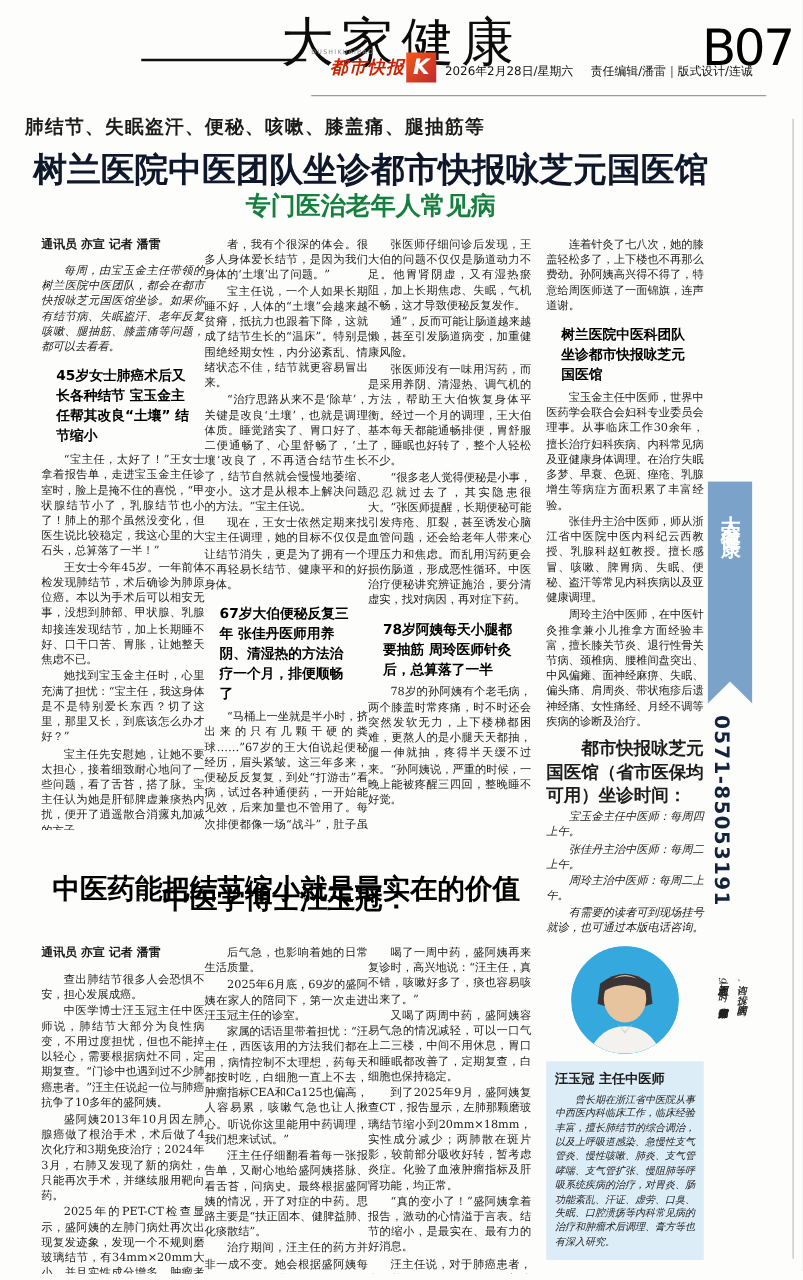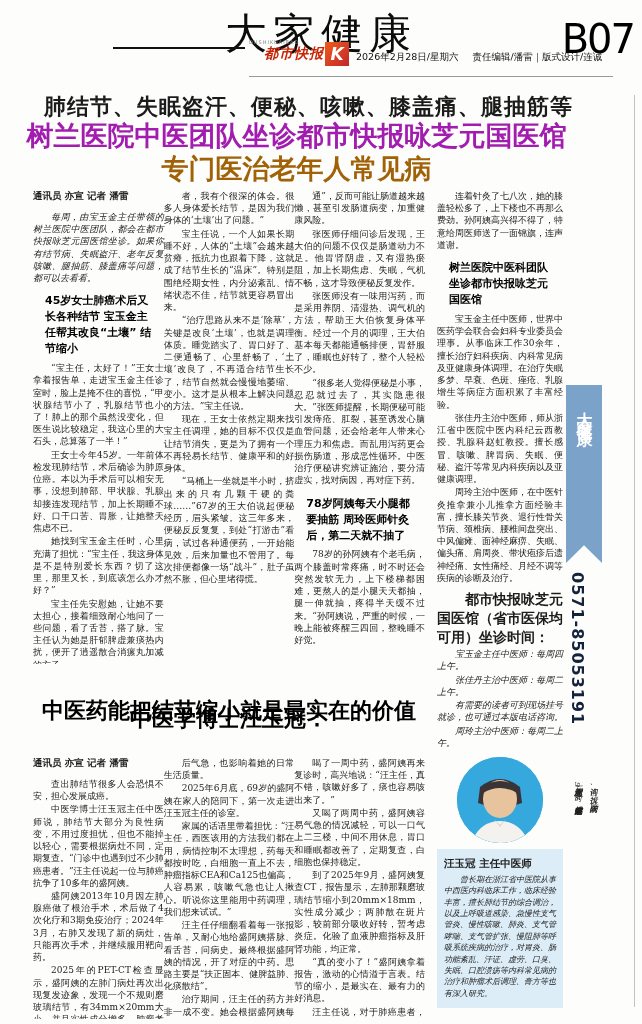--- a/index.html
+++ b/index.html
@@ -19,27 +19,27 @@
   .klogo{position:absolute;left:325px;top:42px;width:24px;height:24px;
          background:linear-gradient(135deg,#f05a1a,#c1272d);color:#fff;
          font-family:"DejaVu Sans",sans-serif;font-weight:bold;font-style:italic;
          font-size:17px;text-align:center;line-height:24px;}
   .dateline{position:absolute;left:356px;top:51px;font-family:"DejaVu Sans",sans-serif;
             font-size:9.5px;font-weight:normal;color:#111;}
   .dateline span{margin-right:14px;}
   .hdr-rule{position:absolute;left:249px;top:76px;width:364px;height:1px;background:#9a9a9a;}
   .edge-rule{position:absolute;left:634px;top:95px;width:1px;height:912px;background:#c2c2c2;}
   
-  .kicker{position:absolute;left:20px;top:92px;width:553px;text-align:right;
-          font-family:"DejaVu Sans",sans-serif;font-weight:600;font-size:22px;
+  .kicker{position:absolute;left:20px;top:92px;width:553px;text-align:left;
+          font-family:"DejaVu Sans",sans-serif;font-weight:600;font-size:15px;
           letter-spacing:1px;color:#1b1b1b;}
   .head1{position:absolute;left:10px;top:118px;width:573px;text-align:center;
-         font-family:"DejaVu Sans",sans-serif;font-weight:bold;font-size:27px;color:#a21caf;}
+         font-family:"DejaVu Sans",sans-serif;font-weight:bold;font-size:27px;color:#0f172a;}
   .head2{position:absolute;left:10px;top:151px;width:573px;text-align:center;
-         font-family:Liberation Serif, serif;font-weight:bold;font-size:27px;color:#a16207;}
+         font-family:Liberation Serif, serif;font-weight:bold;font-size:20px;color:#15803d;}
   
   .colwrap{display:grid;gap:0;}
   #lead-cols{position:absolute;left:33px;top:190px;width:392px;height:474px;
              grid-template-columns:1fr 1fr 1fr;overflow:hidden;}
   #right-rail{position:absolute;left:437px;top:190px;width:126px;}
   #second-cols{position:absolute;left:33px;top:757px;width:392px;height:262px;
                grid-template-columns:1fr 1fr 1fr;overflow:hidden;}
   .col{font-size:9px;line-height:1.36;}
   .b-p{text-indent:2em;text-align:justify;margin:0 0 1px;}
   .b-kai{font-style:italic;text-indent:2em;text-align:justify;margin:0 0 1px;}
@@ -104,44 +104,45 @@
         <div class="b-p">“宝主任，太好了！”王女士拿着报告单，走进宝玉金主任诊室时，脸上是掩不住的喜悦，“甲状腺结节小了，乳腺结节也小了！肺上的那个虽然没变化，但医生说比较稳定，我这心里的大石头，总算落了一半！”</div>
         <div class="b-p">王女士今年45岁。一年前体检发现肺结节，术后确诊为肺原位癌。本以为手术后可以相安无事，没想到肺部、甲状腺、乳腺却接连发现结节，加上长期睡不好、口干口苦、胃胀，让她整天焦虑不已。</div>
         <div class="b-p">她找到宝玉金主任时，心里充满了担忧：“宝主任，我这身体是不是特别爱长东西？切了这里，那里又长，到底该怎么办才好？”</div>
         <div class="b-p">宝主任先安慰她，让她不要太担心，接着细致耐心地问了一些问题，看了舌苔，搭了脉。宝主任认为她是肝郁脾虚兼痰热内扰，便开了逍遥散合消瘰丸加减的方子。</div>
       </div>
       <div class="col">
         <div class="b-p">者，我有个很深的体会。很多人身体爱长结节，是因为我们身体的‘土壤’出了问题。”</div>
         <div class="b-p">宝主任说，一个人如果长期睡不好，人体的“土壤”会越来越贫瘠，抵抗力也跟着下降，这就成了结节生长的“温床”。特别是围绝经期女性，内分泌紊乱、情绪状态不佳，结节就更容易冒出来。</div>
         <div class="b-p">“治疗思路从来不是‘除草’，关键是改良‘土壤’，也就是调理体质。睡觉踏实了、胃口好了、二便通畅了、心里舒畅了，‘土壤’改良了，不再适合结节生长了，结节自然就会慢慢地萎缩、变小。这才是从根本上解决问题的方法。”宝主任说。</div>
         <div class="b-p">现在，王女士依然定期来找宝主任调理，她的目标不仅仅是让结节消失，更是为了拥有一个不再轻易长结节、健康平和的好身体。</div>
+        <div class="b-sub">67岁大伯便秘反复三年 张佳丹医师用养阴、清湿热的方法治疗一个月，排便顺畅了</div>
         <div class="b-p">“马桶上一坐就是半小时，挤出来的只有几颗干硬的粪球……”67岁的王大伯说起便秘经历，眉头紧皱。这三年多来，便秘反反复复，到处“打游击”看病，试过各种通便药，一开始能见效，后来加量也不管用了。每次排便都像一场“战斗”，肚子虽然不胀，但心里堵得慌。</div>
       </div>
       <div class="col">
+        <div class="b-p">张医师仔细问诊后发现，王大伯的问题不仅仅是肠道动力不足。他胃肾阴虚，又有湿热瘀阻，加上长期焦虑、失眠，气机不畅，这才导致便秘反复发作。</div>
         <div class="b-p">通”，反而可能让肠道越来越懒，甚至引发肠道病变，加重健康风险。</div>
-        <div class="b-p">张医师仔细问诊后发现，王大伯的问题不仅仅是肠道动力不足。他胃肾阴虚，又有湿热瘀阻，加上长期焦虑、失眠，气机不畅，这才导致便秘反复发作。</div>
         <div class="b-p">张医师没有一味用泻药，而是采用养阴、清湿热、调气机的方法，帮助王大伯恢复身体平衡。经过一个月的调理，王大伯基本每天都能通畅排便，胃舒服了，睡眠也好转了，整个人轻松不少。</div>
         <div class="b-p">“很多老人觉得便秘是小事，忍忍就过去了，其实隐患很大。”张医师提醒，长期便秘可能引发痔疮、肛裂，甚至诱发心脑血管问题，还会给老年人带来心理压力和焦虑。而乱用泻药更会损伤肠道，形成恶性循环。中医治疗便秘讲究辨证施治，要分清虚实，找对病因，再对症下药。</div>
-        <div class="b-sub">78岁阿姨每天小腿都要抽筋 周玲医师针灸后，第二天就不抽了</div>
+        <div class="b-sub">78岁阿姨每天小腿都要抽筋 周玲医师针灸后，总算落了一半</div>
         <div class="b-p">78岁的孙阿姨有个老毛病，两个膝盖时常疼痛，时不时还会突然发软无力，上下楼梯都困难，更熬人的是小腿天天都抽，腿一伸就抽，疼得半天缓不过来。“孙阿姨说，严重的时候，一晚上能被疼醒三四回，整晚睡不好觉。</div>
       </div>
     </div>
 
   <div id="right-rail">
     <div id="rail-col" class="col">
         <div class="b-p">连着针灸了七八次，她的膝盖轻松多了，上下楼也不再那么费劲。孙阿姨高兴得不得了，特意给周医师送了一面锦旗，连声道谢。</div>
         <div class="b-sub">树兰医院中医科团队 坐诊都市快报咏芝元国医馆</div>
         <div class="b-p">宝玉金主任中医师，世界中医药学会联合会妇科专业委员会理事。从事临床工作30余年，擅长治疗妇科疾病、内科常见病及亚健康身体调理。在治疗失眠多梦、早衰、色斑、痤疮、乳腺增生等病症方面积累了丰富经验。</div>
         <div class="b-p">张佳丹主治中医师，师从浙江省中医院中医内科纪云西教授、乳腺科赵虹教授。擅长感冒、咳嗽、脾胃病、失眠、便秘、盗汗等常见内科疾病以及亚健康调理。</div>
         <div class="b-p">周玲主治中医师，在中医针灸推拿兼小儿推拿方面经验丰富，擅长膝关节炎、退行性骨关节病、颈椎病、腰椎间盘突出、中风偏瘫、面神经麻痹、失眠、偏头痛、肩周炎、带状疱疹后遗神经痛、女性痛经、月经不调等疾病的诊断及治疗。</div>
         <div class="b-bold">都市快报咏芝元国医馆（省市医保均可用）坐诊时间：</div>
         <div class="b-kai">宝玉金主任中医师：每周四上午。</div>
         <div class="b-kai">张佳丹主治中医师：每周二上午。</div>
+        <div class="b-kai">周玲主治中医师：每周二上午。</div>
         <div class="b-kai">有需要的读者可到现场挂号就诊，也可通过本版电话咨询。</div>
-        <div class="b-kai">周玲主治中医师：每周二上午。</div>
       </div>
     <div class="photo">
       <svg viewBox="0 0 86 86" width="86" height="86">
         <rect width="86" height="86" fill="#35a9de"></rect>
         <path d="M23 30 q20 -16 40 0 l2 16 q-22 8 -44 0 z" fill="#3b3436"></path>
         <ellipse cx="43" cy="42" rx="17" ry="19" fill="#e8c49e"></ellipse>
         <path d="M26 36 q17 -10 34 0 l0 -6 q-17 -12 -34 0 z" fill="#3b3436"></path>
         <path d="M14 86 q9 -22 29 -22 q20 0 29 22 z" fill="#f4f2ee"></path>
         <path d="M37 62 l6 6 l6 -6 l-6 8 z" fill="#d8d5cf"></path>
       </svg>

